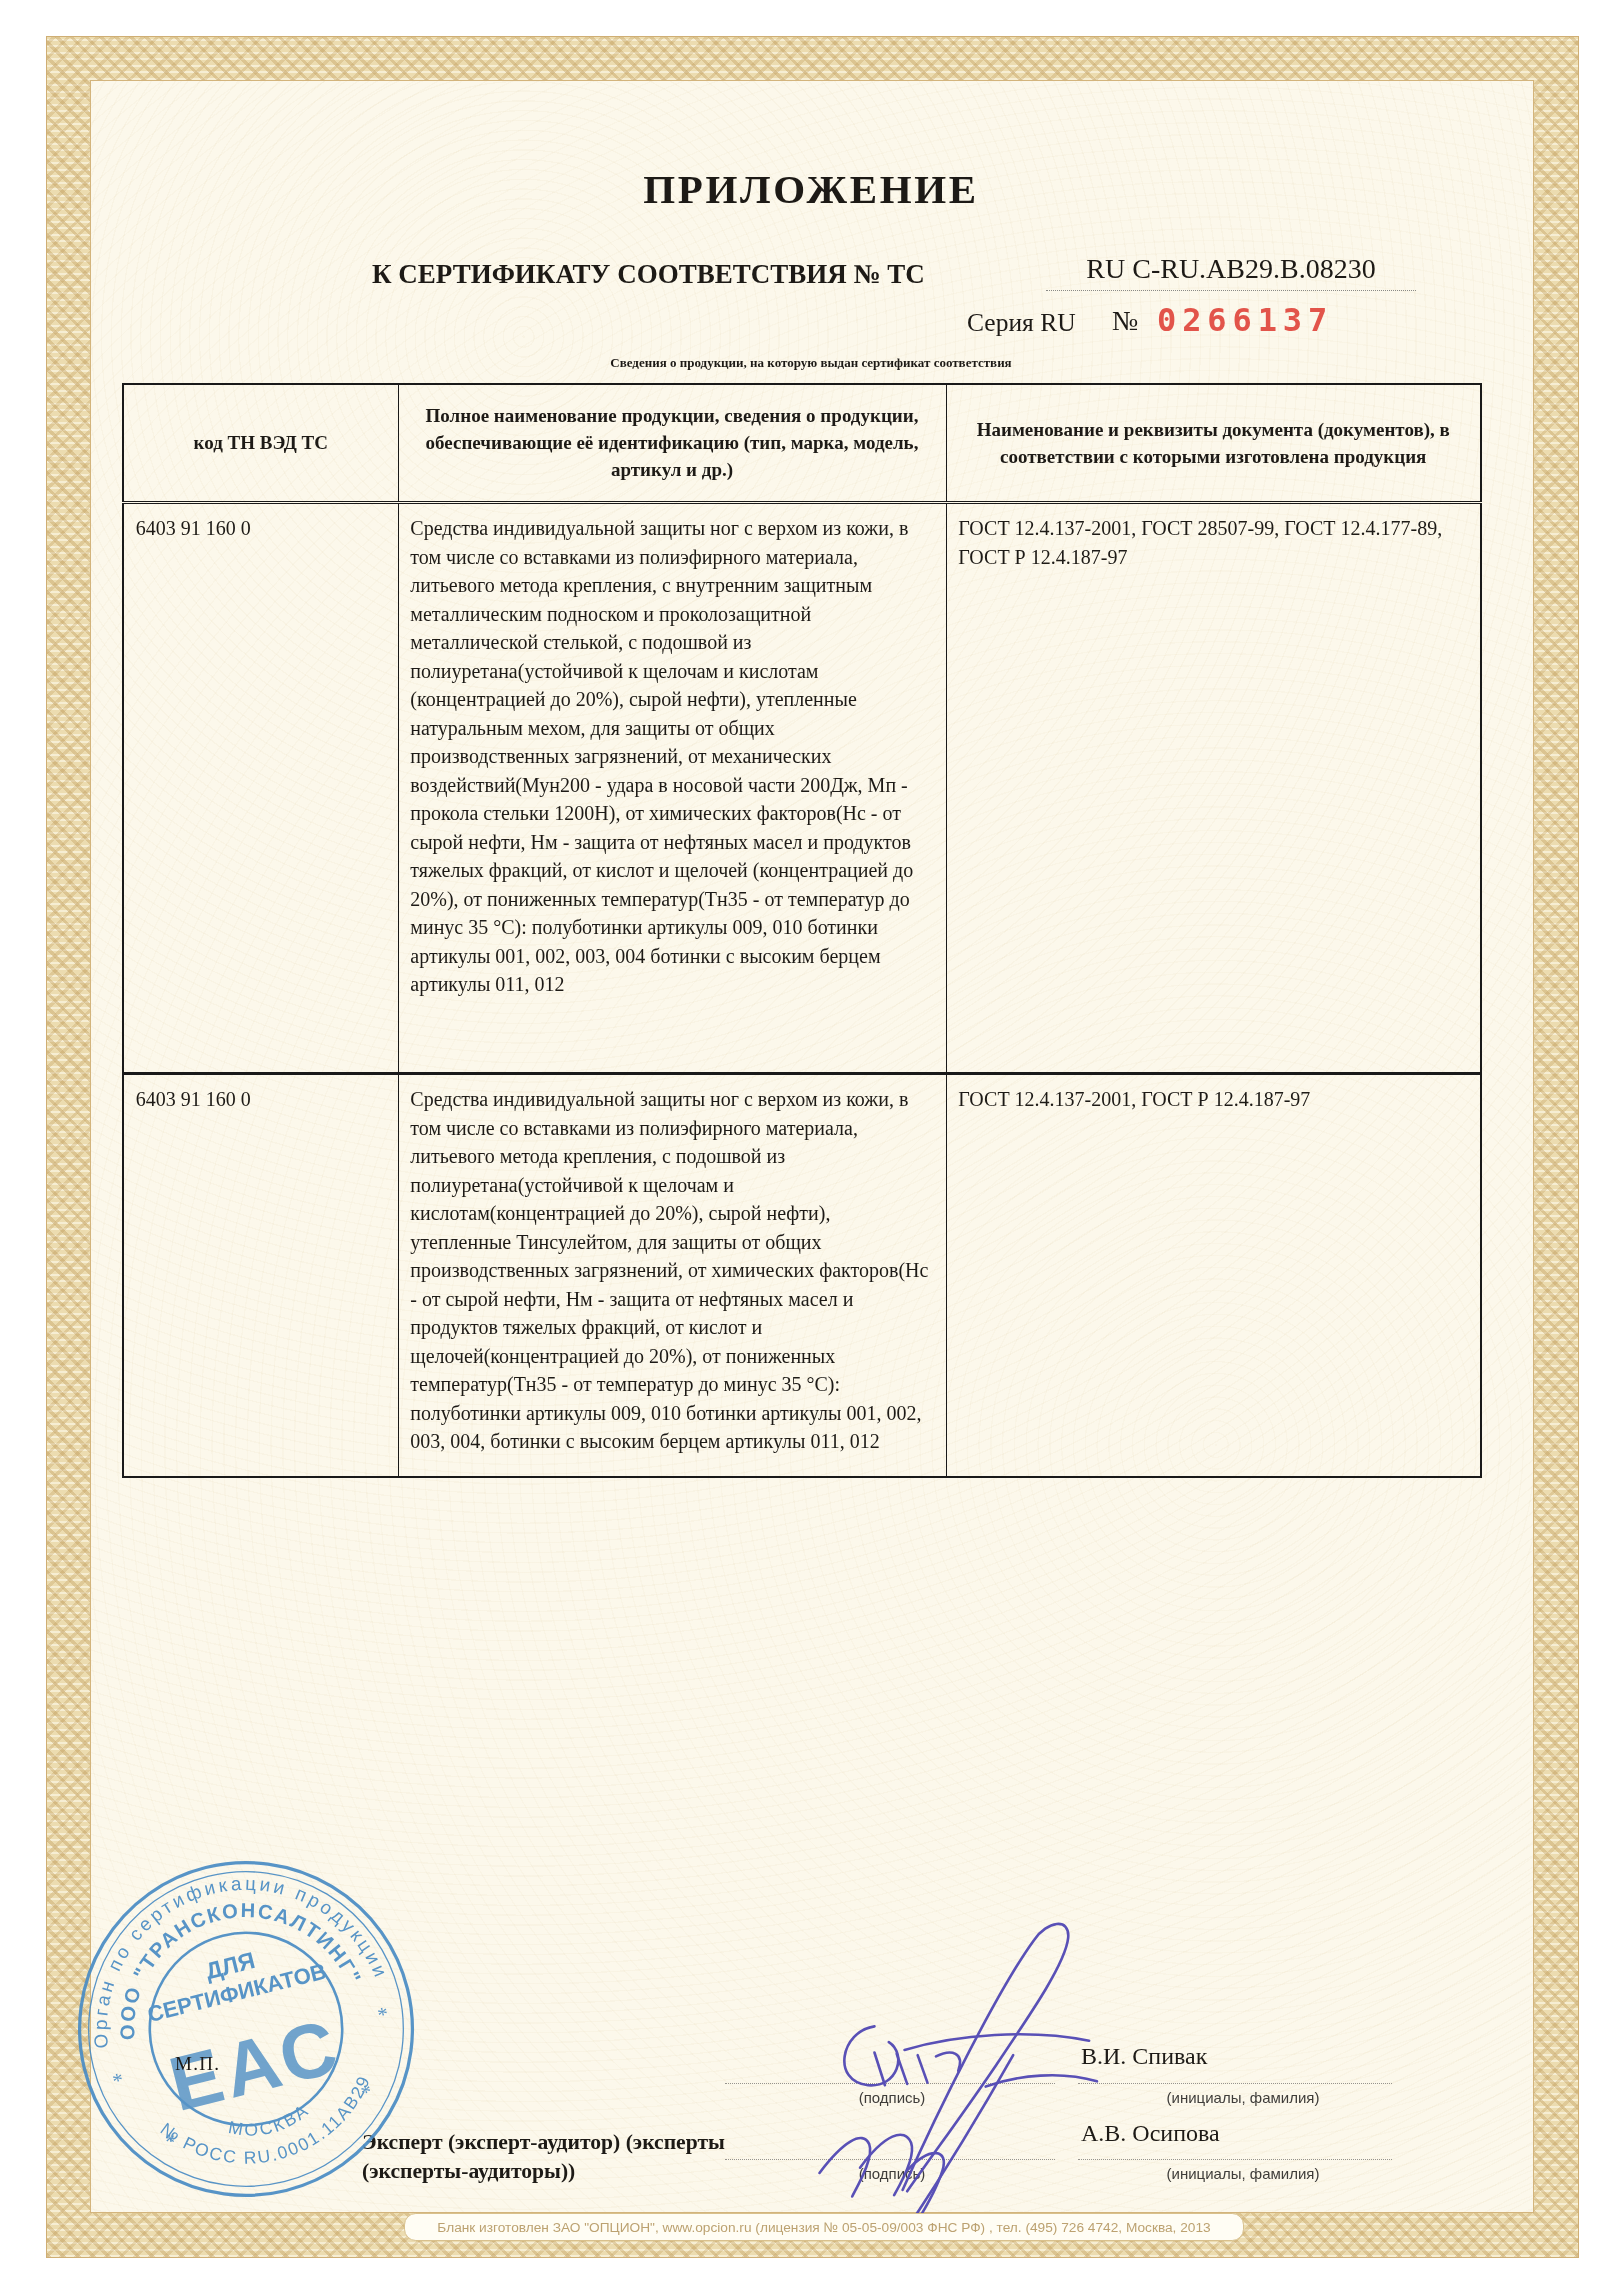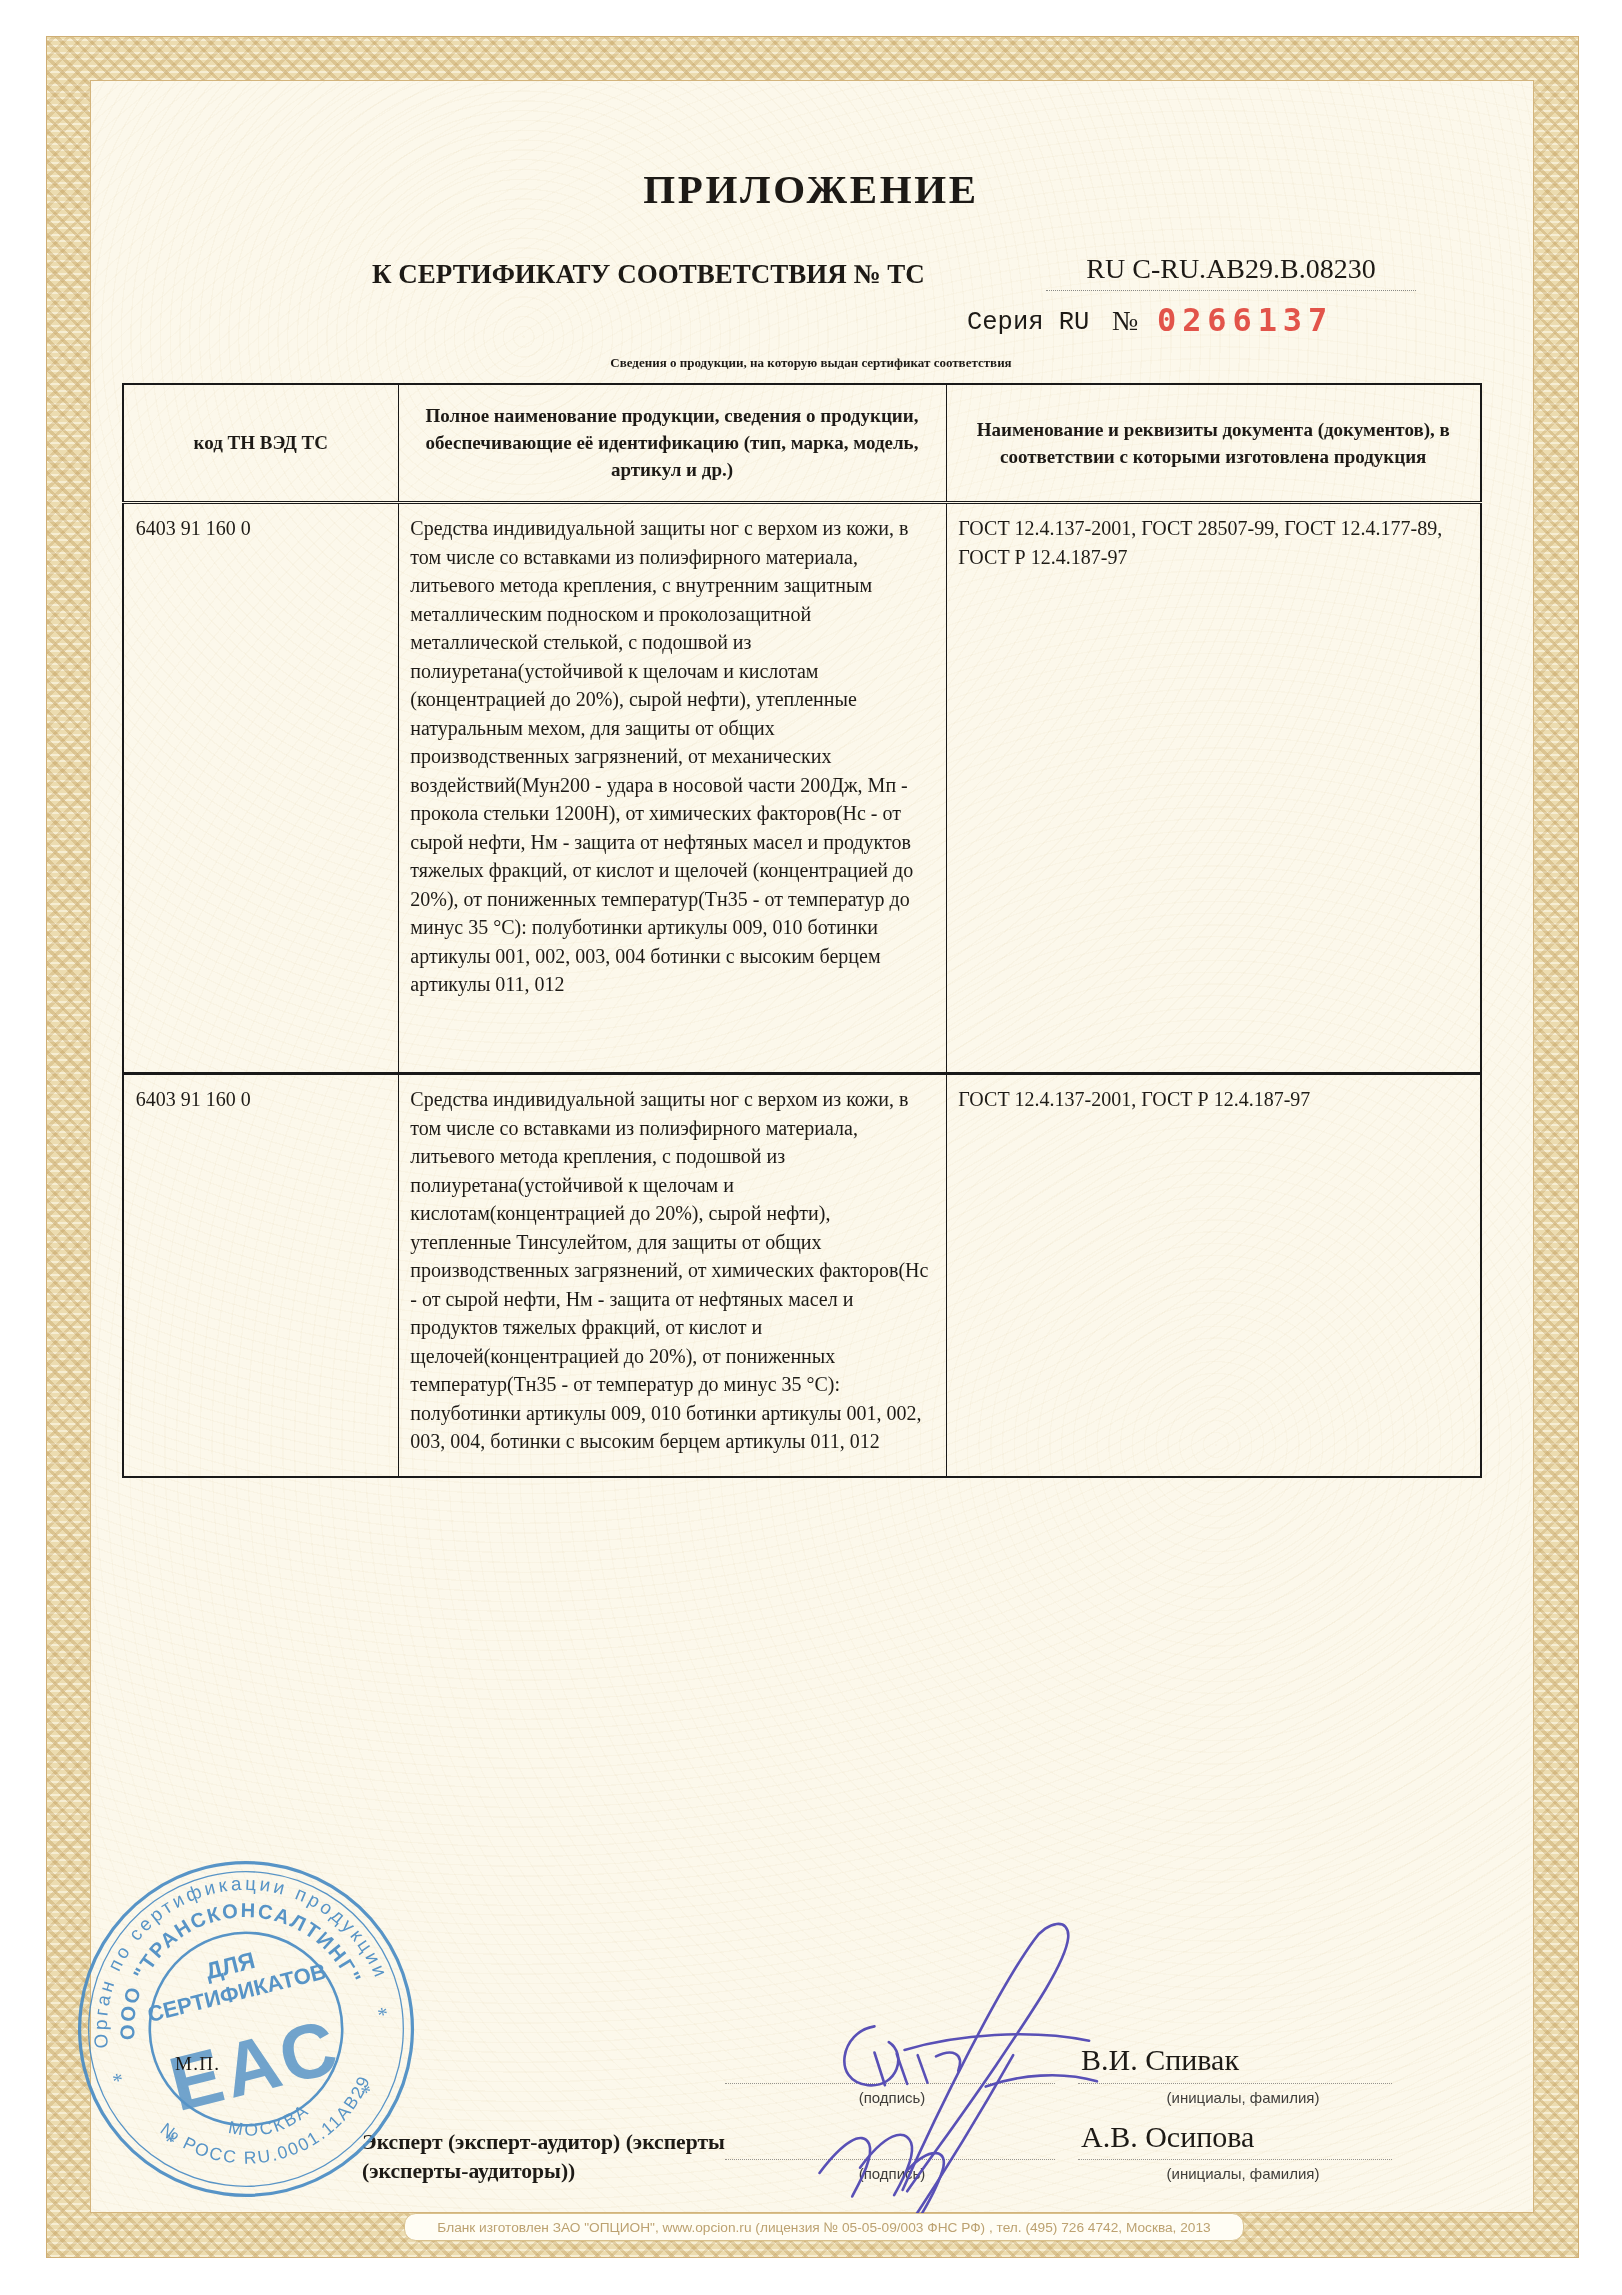--- a/index.html
+++ b/index.html
@@ -29,21 +29,21 @@
     display:flex;align-items:center;justify-content:center;z-index:5;}
   .banner span{display:inline-block;transform:scaleX(.84);font-family:"Liberation Sans",sans-serif;
     font-weight:800;font-size:51px;letter-spacing:2px;color:#fffef6;white-space:nowrap;
     text-shadow:0 0 1.3px rgba(185,150,85,.55);}
 
   
   .doc-title{left:0;top:165px;width:1622px;text-align:center;font-weight:bold;font-size:41px;letter-spacing:2.6px;}
   .cert-line-label{left:372px;top:259px;font-weight:bold;font-size:27px;white-space:nowrap;}
   .cert-number{left:1046px;top:253px;width:370px;font-size:28px;white-space:nowrap;
     border-bottom:1.3px dotted #8a8a86;padding-bottom:5.2px;text-align:center;}
-  .series-label{left:967px;top:308px;font-size:25.5px;white-space:nowrap;font-family:Liberation Mono, monospace;}
+  .series-label{left:967px;top:308px;font-size:25.5px;white-space:nowrap;}
   .num-sign{left:1112px;top:305px;font-size:27.5px;}
   .serial{left:1157px;top:301px;font-family:"DejaVu Sans Mono",monospace;font-weight:bold;
     font-size:32px;letter-spacing:5.9px;color:#e2544a;}
 
   .table-caption{left:0;top:355px;width:1622px;text-align:center;font-weight:bold;font-size:13px;}
 
   
   table.cert{position:absolute;left:122px;top:383px;width:1358px;border-collapse:collapse;
     table-layout:fixed;background:transparent;}
   table.cert th, table.cert td{border:1.3px solid #191919;vertical-align:top;}
@@ -58,21 +58,21 @@
   
   .mp{left:143px;top:2053px;font-weight:normal;font-size:19px;letter-spacing:1.3px;z-index:6;margin-left:32px;}
   .role1{left:362px;top:2036px;width:376px;font-weight:bold;font-size:21.6px;line-height:29.4px;}
   .role2{left:362px;top:2128px;width:393px;font-weight:bold;font-size:21.6px;line-height:29.4px;}
   .sigline{border-bottom:1.3px dotted #97948e;height:1.3px;}
   .sigline.s1{left:725px;top:2082px;width:330px;}
   .sigline.s2{left:725px;top:2158px;width:330px;}
   .sigcap{font-family:"Liberation Sans",sans-serif;font-size:15px;color:#3f3d3a;text-align:center;}
   .sigcap.c1{left:810px;top:2089px;width:164px;}
   .sigcap.c2{left:810px;top:2165px;width:164px;}
-  .name{font-size:30px;white-space:nowrap;}
+  .name{font-size:24px;white-space:nowrap;}
   .name.n1{left:1081px;top:2043px;}
   .name.n2{left:1081px;top:2120px;}
   .nameline{border-bottom:1.3px dotted #97948e;height:1.3px;}
   .nameline.n1{left:1078px;top:2082px;width:314px;}
   .nameline.n2{left:1078px;top:2158px;width:314px;}
   .namecap{font-family:"Liberation Sans",sans-serif;font-size:15px;color:#3f3d3a;text-align:center;}
   .namecap.c1{left:1112px;top:2089px;width:262px;}
   .namecap.c2{left:1112px;top:2165px;width:262px;}
 
   

